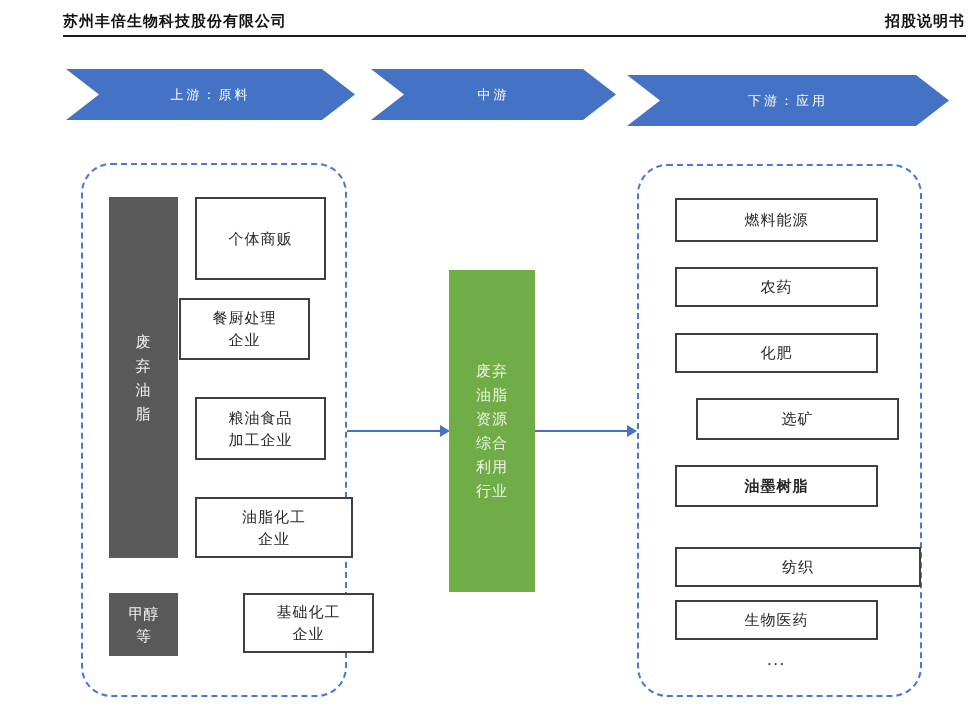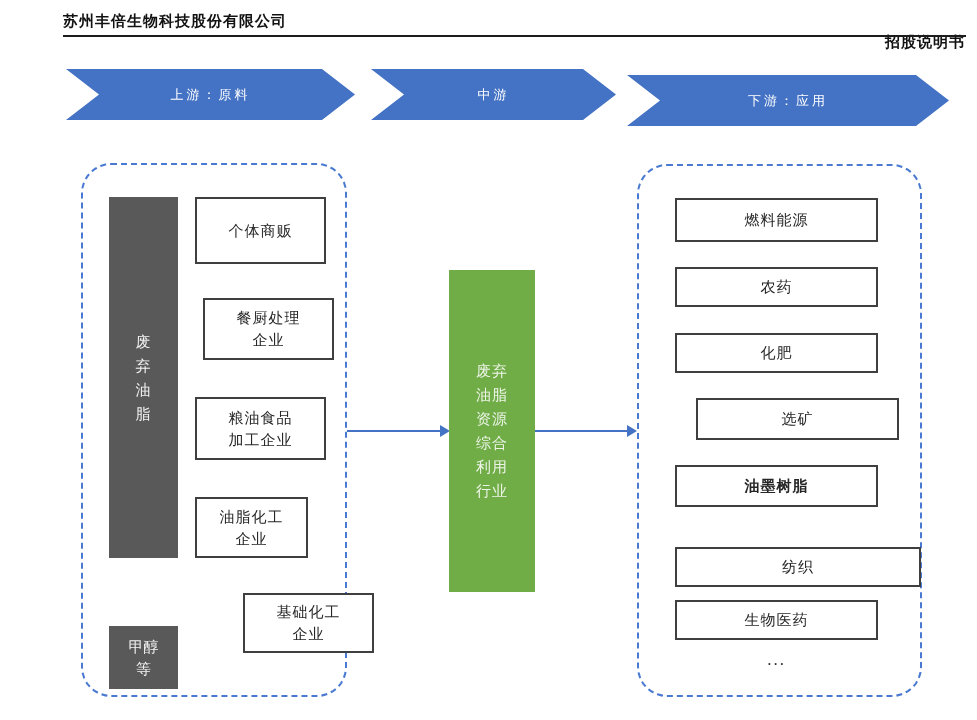--- a/index.html
+++ b/index.html
@@ -9,21 +9,21 @@
   }
   * { box-sizing:border-box; }
 
   
   .hdr-company {
     position:absolute; left:63px; top:12px; font-size:15px; font-weight:bold;
     color:#111; letter-spacing:1px; white-space:nowrap;
   }
   .hdr-doc {
     position:absolute; right:12px; top:12px; font-size:15px; font-weight:bold;
-    color:#111; letter-spacing:1px; white-space:nowrap;margin-top:21px;
+    color:#111; letter-spacing:1px; white-space:nowrap;
   }
   .hdr-rule {
     position:absolute; left:63px; top:35px; width:903px; height:2px; background:#1c1c1c;
   }
 
   
   .banner {
     position:absolute; top:69px; height:51px; background:#4472C4; color:#ffffff;
     display:flex; align-items:center; justify-content:center;
     font-size:13px; letter-spacing:3px;
@@ -42,33 +42,33 @@
 
   
   .graybar {
     position:absolute; left:109px; top:197px; width:69px; height:361px;
     background:#595959; color:#f2f2f2; display:flex; align-items:center; justify-content:center;
     text-align:center; font-size:15px; line-height:24px; white-space:pre-line; letter-spacing:1px;
   }
   .methanol {
     position:absolute; left:109px; top:593px; width:69px; height:63px;
     background:#595959; color:#f2f2f2; display:flex; align-items:center; justify-content:center;
-    text-align:center; font-size:15px; line-height:22px; white-space:pre-line;margin-top:33px;
+    text-align:center; font-size:15px; line-height:22px; white-space:pre-line;
   }
 
   
   .wbox {
     position:absolute; background:#ffffff; border:2px solid #3f3f3f;
     display:flex; align-items:center; justify-content:center; text-align:center;
     font-size:15px; color:#262626; line-height:22px; white-space:pre-line; letter-spacing:1px;
   }
-  .s0 { left:195px; top:197px; width:131px; height:67px; }
-  .s1 { left:203px; top:298px; width:131px; height:62px; }
+  .s0 { left:195px; top:197px; width:131px; height:83px; }
+  .s1 { left:179px; top:298px; width:131px; height:62px; }
   .s2 { left:195px; top:397px; width:131px; height:63px; }
-  .s3 { left:195px; top:497px; width:113px; height:61px; }
+  .s3 { left:195px; top:497px; width:158px; height:61px; }
   .s4 { left:195px; top:593px; width:131px; height:60px;margin-left:48px; }
 
   .d0 { left:675px; top:198px; width:203px; height:44px; }
   .d1 { left:675px; top:267px; width:203px; height:40px; }
   .d2 { left:675px; top:333px; width:203px; height:40px; }
   .d3 { left:696px; top:398px; width:203px; height:42px; }
   .d4 { left:675px; top:465px; width:203px; height:42px;font-weight:bold; }
   .d5 { left:675px; top:547px; width:246px; height:40px; }
   .d6 { left:675px; top:600px; width:203px; height:40px; }
 

